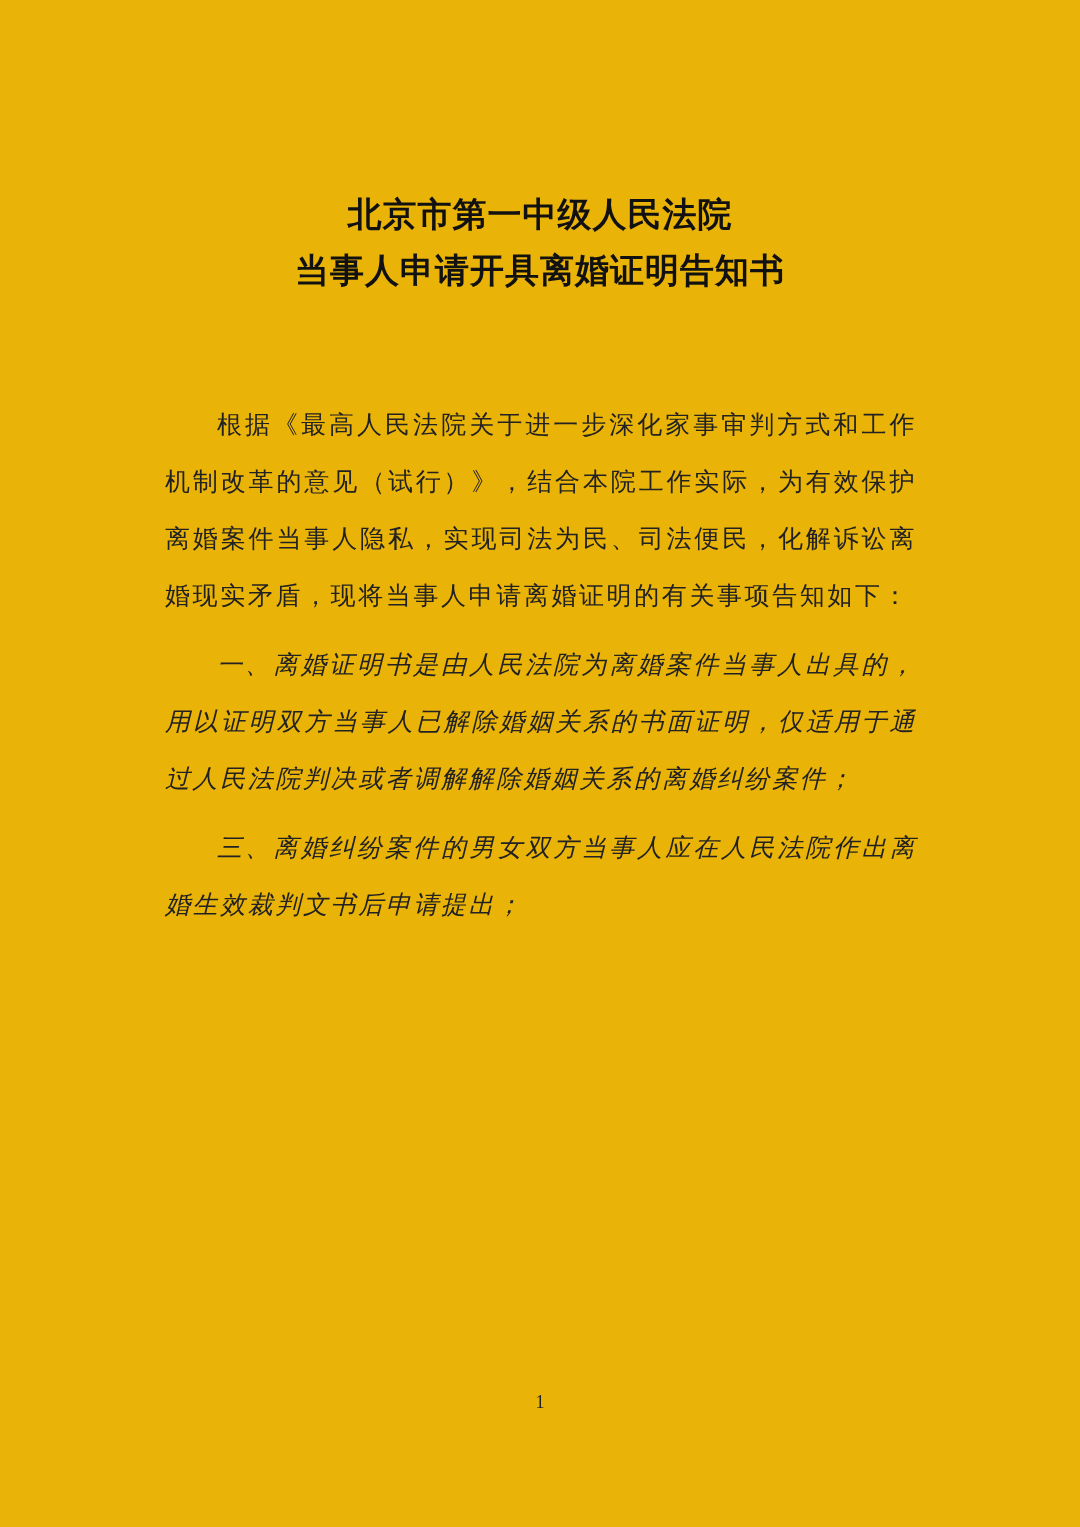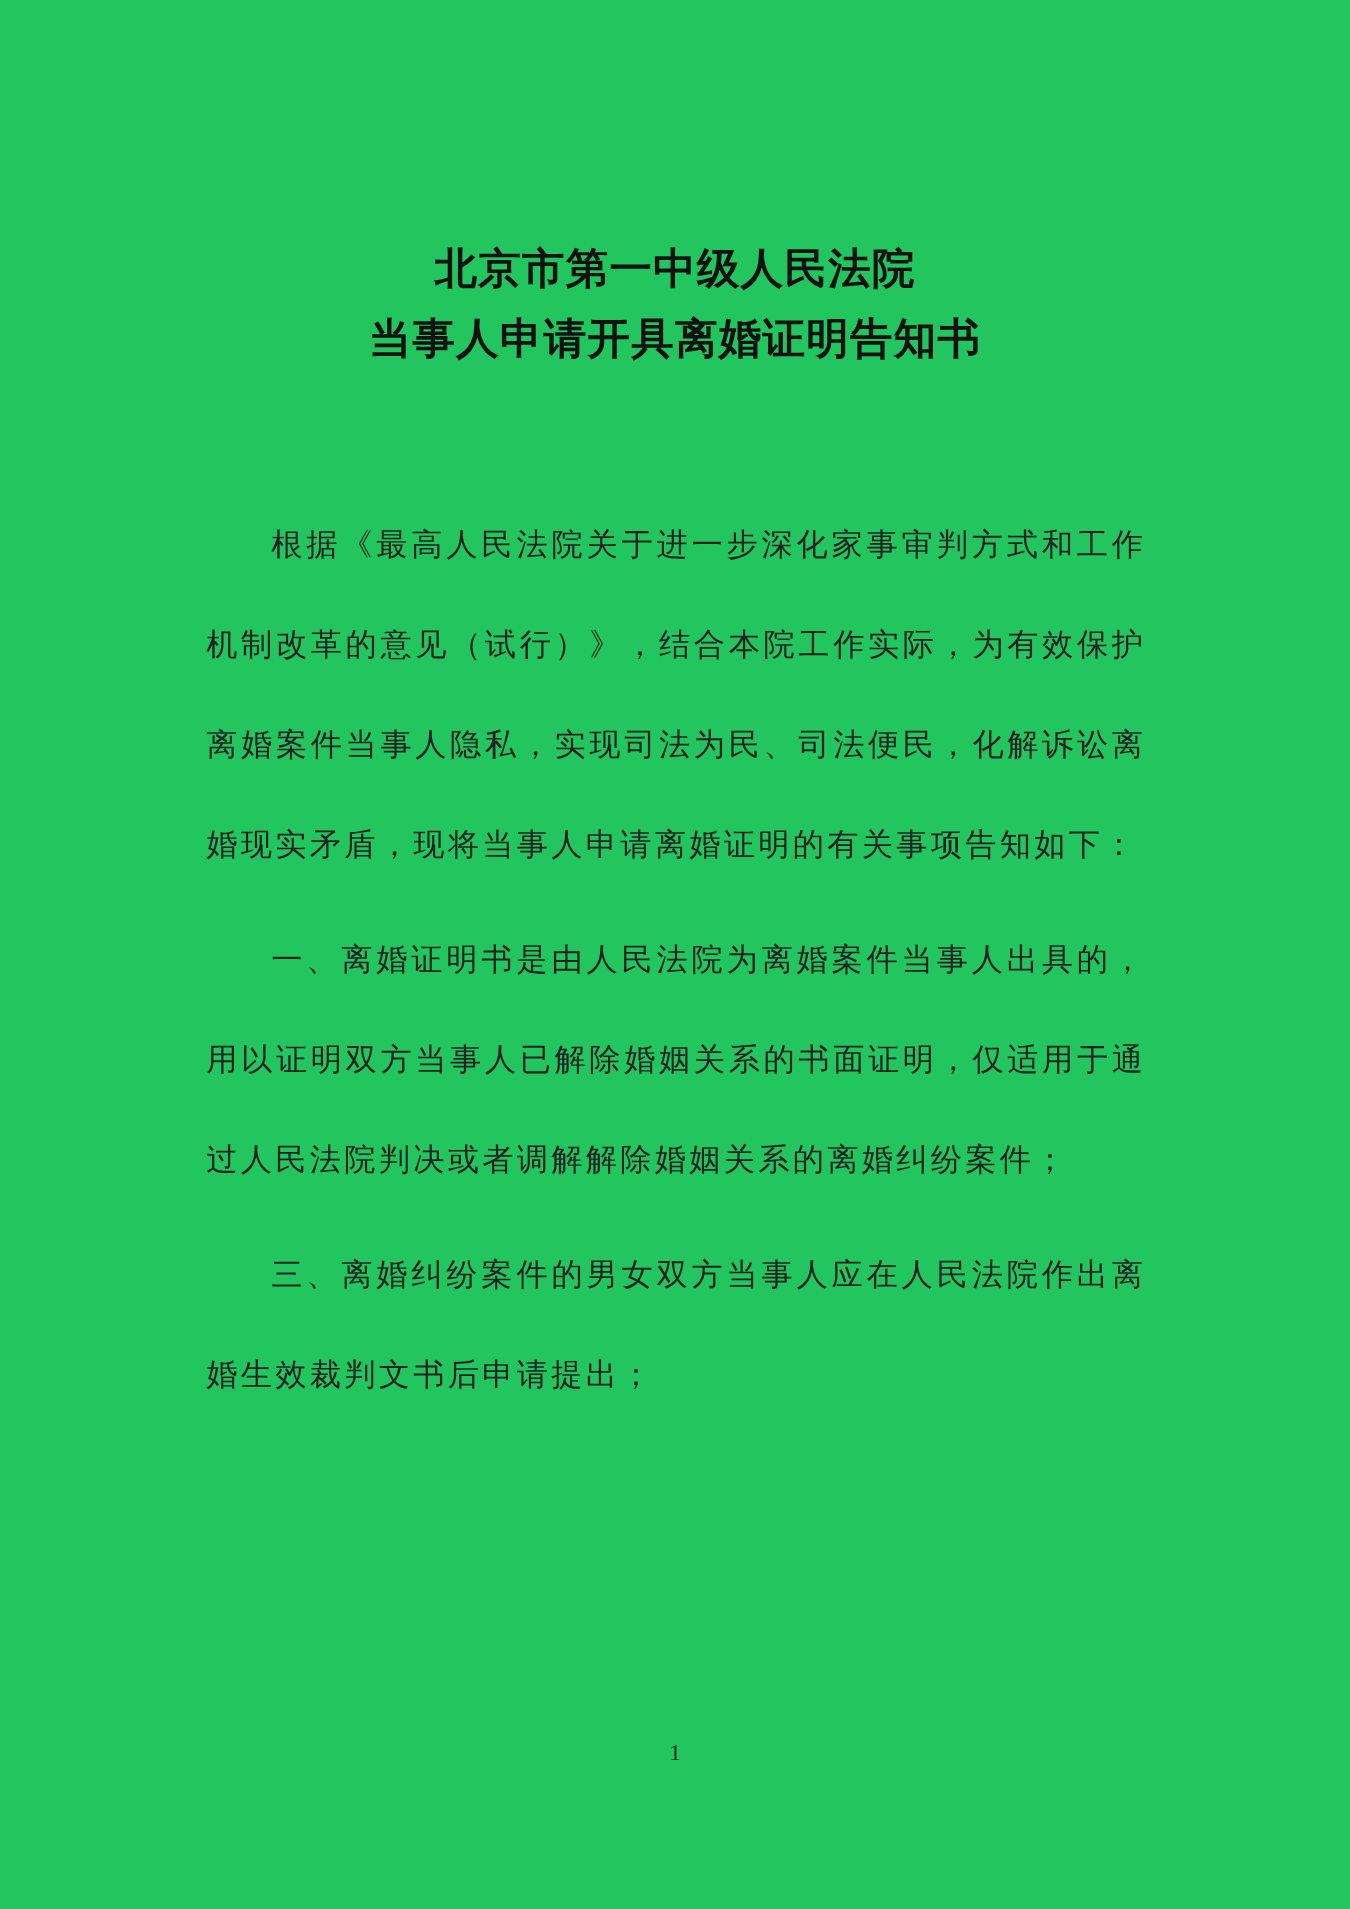--- a/index.html
+++ b/index.html
@@ -1,33 +1,33 @@
 <!DOCTYPE html>
 <html><head>
 <meta charset="utf-8">
 <style>
   html, body { margin: 0; padding: 0; background: #ffffff; }
   body { width: 1080px; height: 1527px; position: relative; overflow: hidden; }
   .page {
     position: absolute; left: 0; top: 0; width: 1080px; height: 1527px;
-    background: #22c55e; color: #1a1a1a;
+    background: #eab308; color: #1a1a1a;
     font-family: "DejaVu Serif", "Liberation Serif", serif;
   }
   .title {
     position: absolute; left: 0; width: 1080px; text-align: center;
     font-weight: bold; font-size: 34px; letter-spacing: 1px; color: #111;
   }
   .title.t1 { top: 192px; }
   .title.t2 { top: 248px; text-align: center; }
   .body {
     position: absolute; left: 165px; top: 396px; width: 752px;
-    font-size: 25px; line-height: 80px; letter-spacing: 2.6px; color: #222;
+    font-size: 25px; line-height: 57px; letter-spacing: 2.6px; color: #222;
   }
   .para { margin: 0; text-indent: 52px; text-align: justify; }
-  .para + .para { margin-top: 12px; }
+  .para + .para { margin-top: 12px; font-style: italic; }
   .para.intro { margin-bottom: 10px; }
   .pagenum {
     position: absolute; left: 0; width: 1080px; top: 1392px; text-align: center;
     font-family: "Liberation Serif", serif; font-size: 18px; color: #222;
   }
 </style>
 </head>
 <body>
 
 <div class="page">

